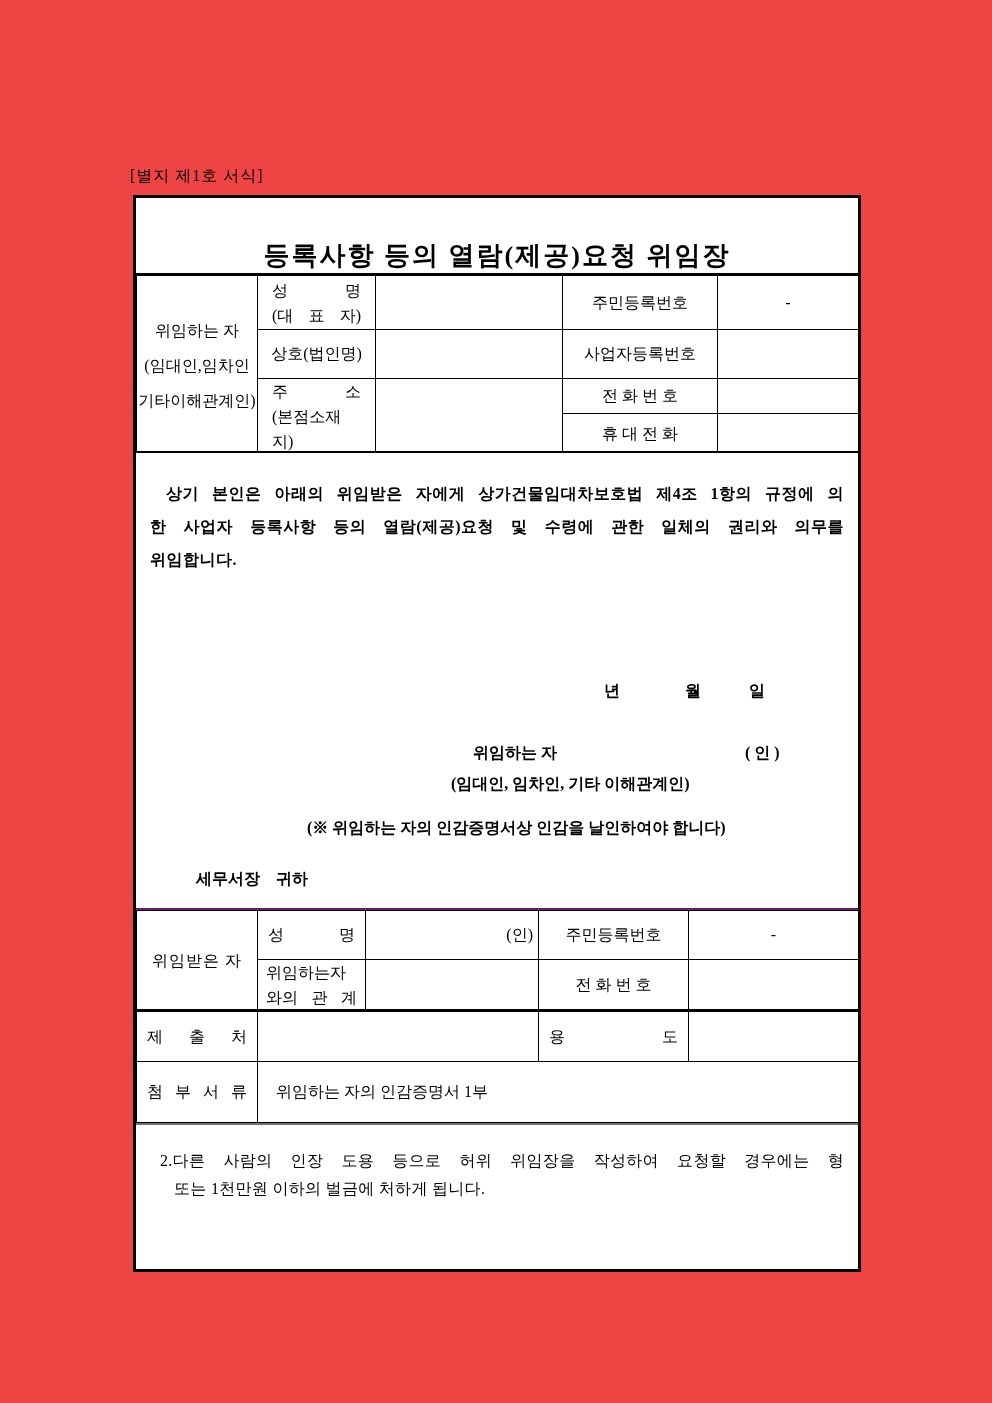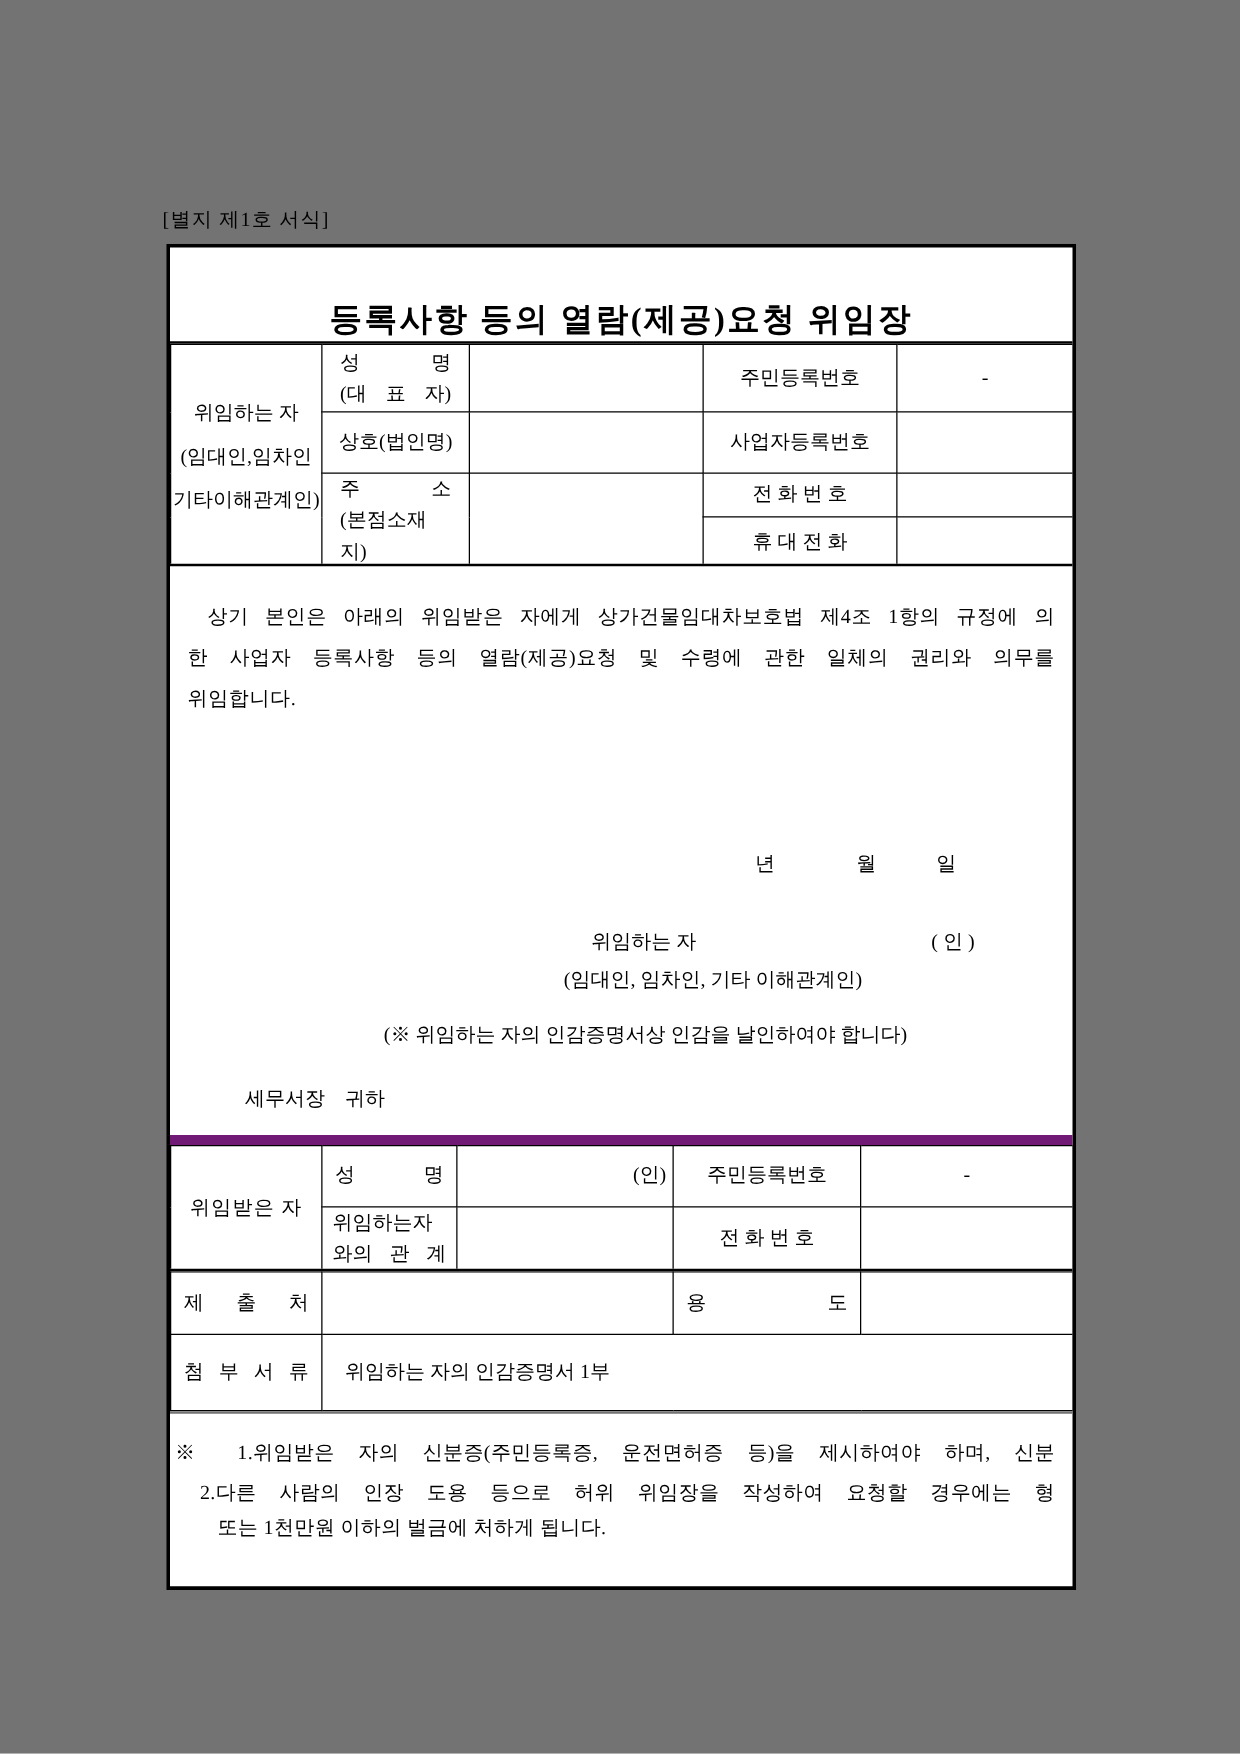--- a/index.html
+++ b/index.html
@@ -1,17 +1,17 @@
 <!DOCTYPE html>
 <html><head>
 <meta charset="utf-8">
 <style>
   html,body { margin:0; padding:0; background:#ffffff; }
   body { width:992px; height:1403px; font-family:"Liberation Serif","DejaVu Serif",serif; color:#000; }
-  .page { position:relative; width:992px; height:1403px; background:#737373; overflow:hidden; }
+  .page { position:relative; width:992px; height:1403px; background:#ef4444; overflow:hidden; }
 
   .form-label { position:absolute; left:130px; top:166px; font-size:16px; letter-spacing:1px; }
 
   .box { position:absolute; left:133px; top:195px; width:728px; height:1077px;
          border:3px solid #000; box-sizing:border-box; background:#fff; }
 
   .title-row { height:75px; border-bottom:2px solid #000; display:flex; align-items:flex-end; justify-content:center; }
   .title { font-size:26px; font-weight:bold; letter-spacing:2px; }
 
   table { border-collapse:collapse; table-layout:fixed; width:722px; }
@@ -25,21 +25,21 @@
   .groupcell2 { text-align:center; letter-spacing:1px; }
   .ctr  { text-align:center; }
   .dist { text-align:justify; text-align-last:justify; white-space:pre-line; }
   .two-line { line-height:25px; }
   .p14 { padding:0 14px; }
   .p10 { padding:0 10px; }
   .p8  { padding:0 8px; }
   .sealcell { text-align:right; padding-right:5px; }
   .attachval { padding-left:18px; }
 
-  .middle { position:relative; height:431px; border-bottom:8px solid #701a75; font-size:16px; }
+  .middle { position:relative; height:431px; border-bottom:2px solid #701a75; font-size:16px;font-weight:bold; }
   .para { margin:24px 14px 0 14px; line-height:33px; letter-spacing:0.5px; }
   .jl { text-align:justify; text-align-last:justify; }
   .indent { padding-left:16px; box-sizing:border-box; }
   .abs { position:absolute; white-space:pre; font-size:16px; }
 
   .notes { padding:18px 14px 0 2px; font-size:16px; line-height:28px; letter-spacing:0.3px; }
   .nl1 { margin-left:2px;  text-align:justify; text-align-last:justify; }
   .nl2 { margin-left:40px; }
   .nl3 { margin-left:22px; margin-top:4px; text-align:justify; text-align-last:justify; }
   .nl4 { margin-left:40px; text-align:justify; text-align-last:justify; }
@@ -160,19 +160,18 @@
         </tr>
         <tr style="height:61px">
           <td class="dist p10">첨 부 서 류</td>
           <td colspan="3" class="attachval">위임하는 자의 인감증명서 1부</td>
         </tr>
       </tbody>
         </table>
     </div>
 
     <div class="notes">
-      <div class="nl1">※ 1.위임받은 자의 신분증(주민등록증, 운전면허증 등)을 제시하여야 하며, 신분</div>
       <div class="nl3">2.다른 사람의 인장 도용 등으로 허위 위임장을 작성하여 요청할 경우에는 형</div>
       <div class="nl5">또는 1천만원 이하의 벌금에  처하게 됩니다.</div>
     </div>
 
   </div>
 </div>
 
 </body></html>

